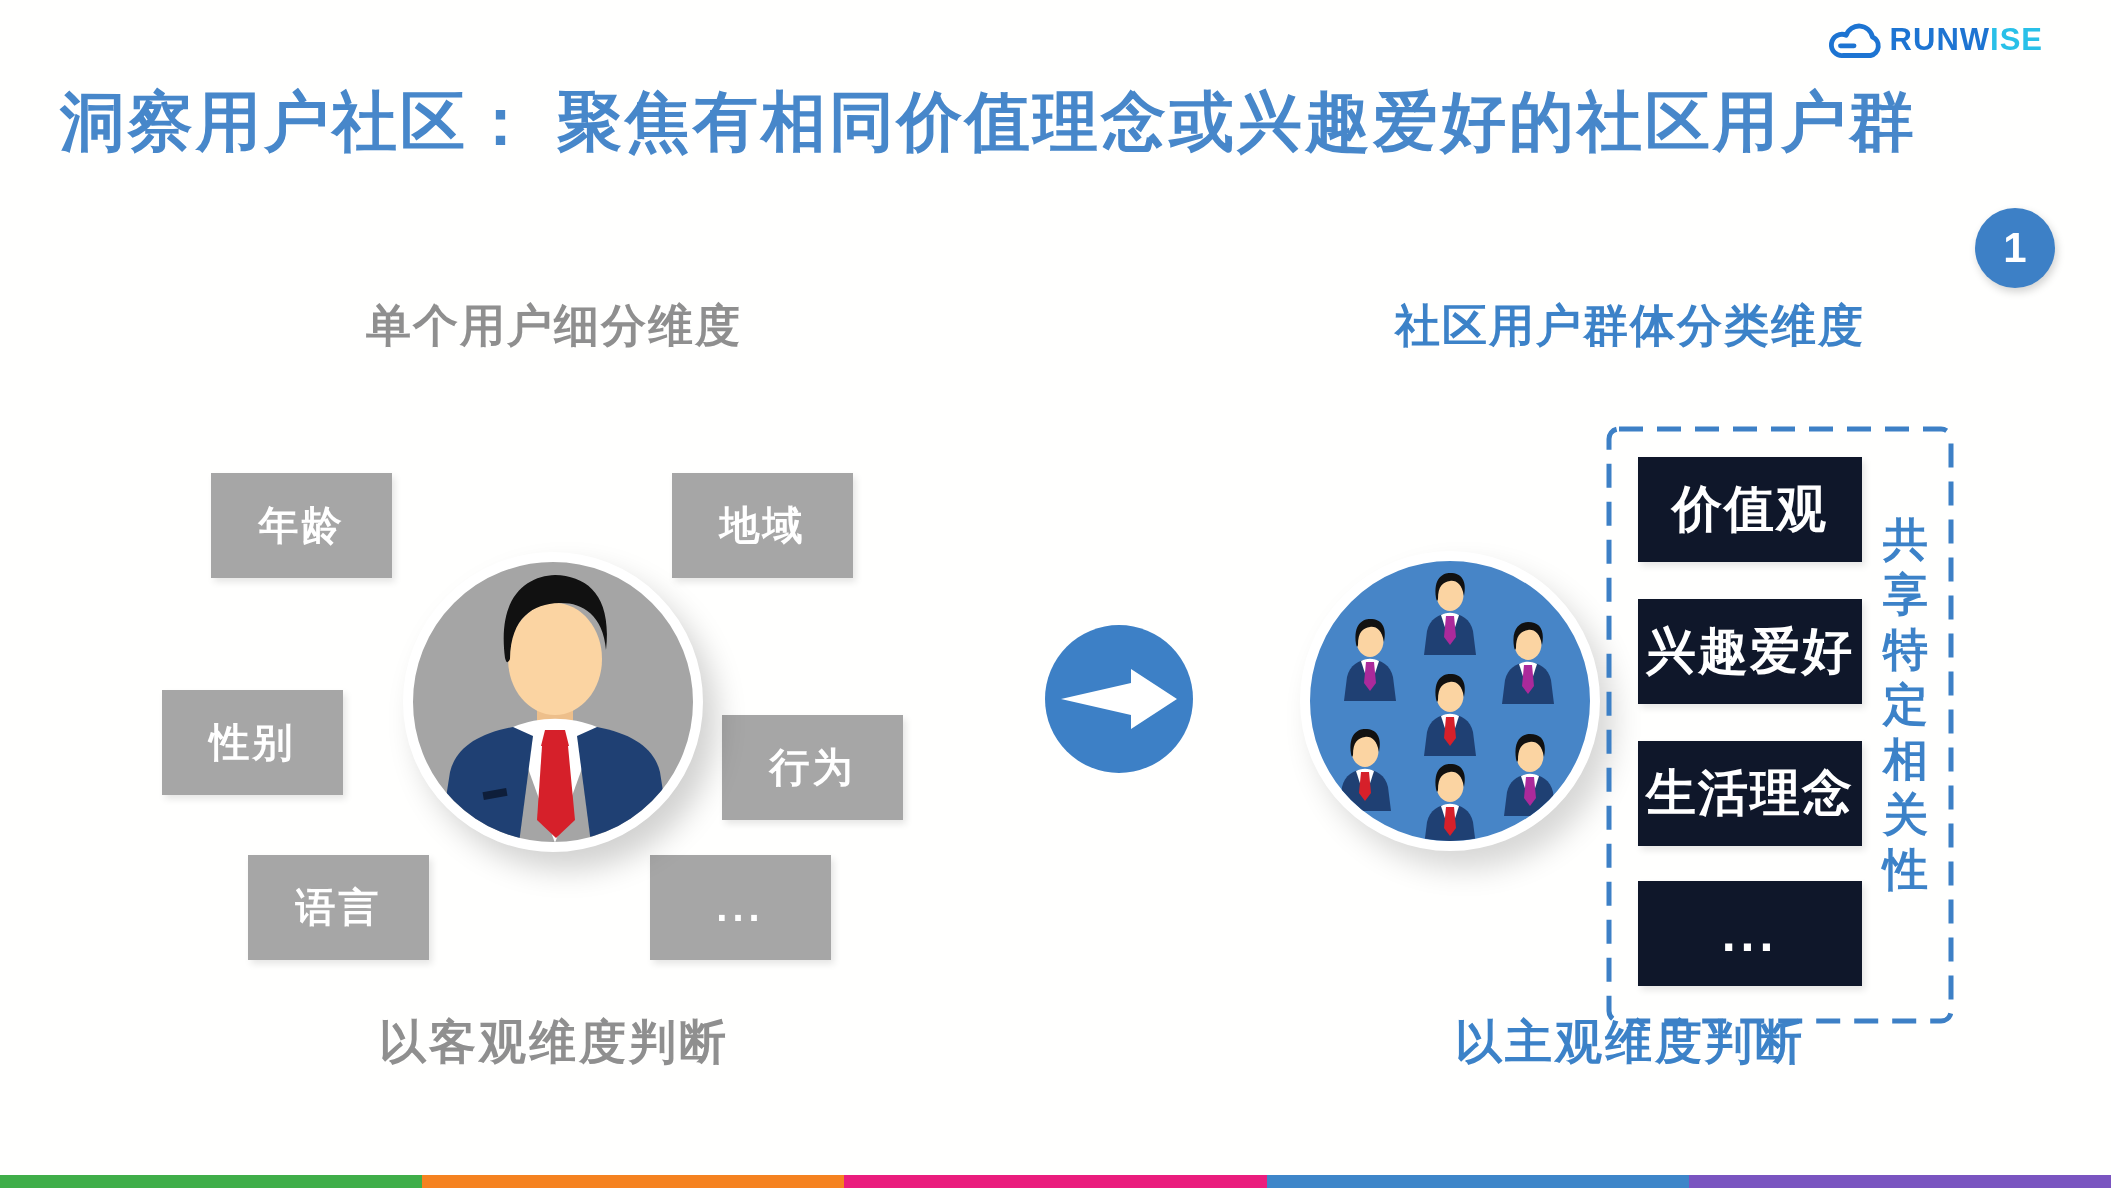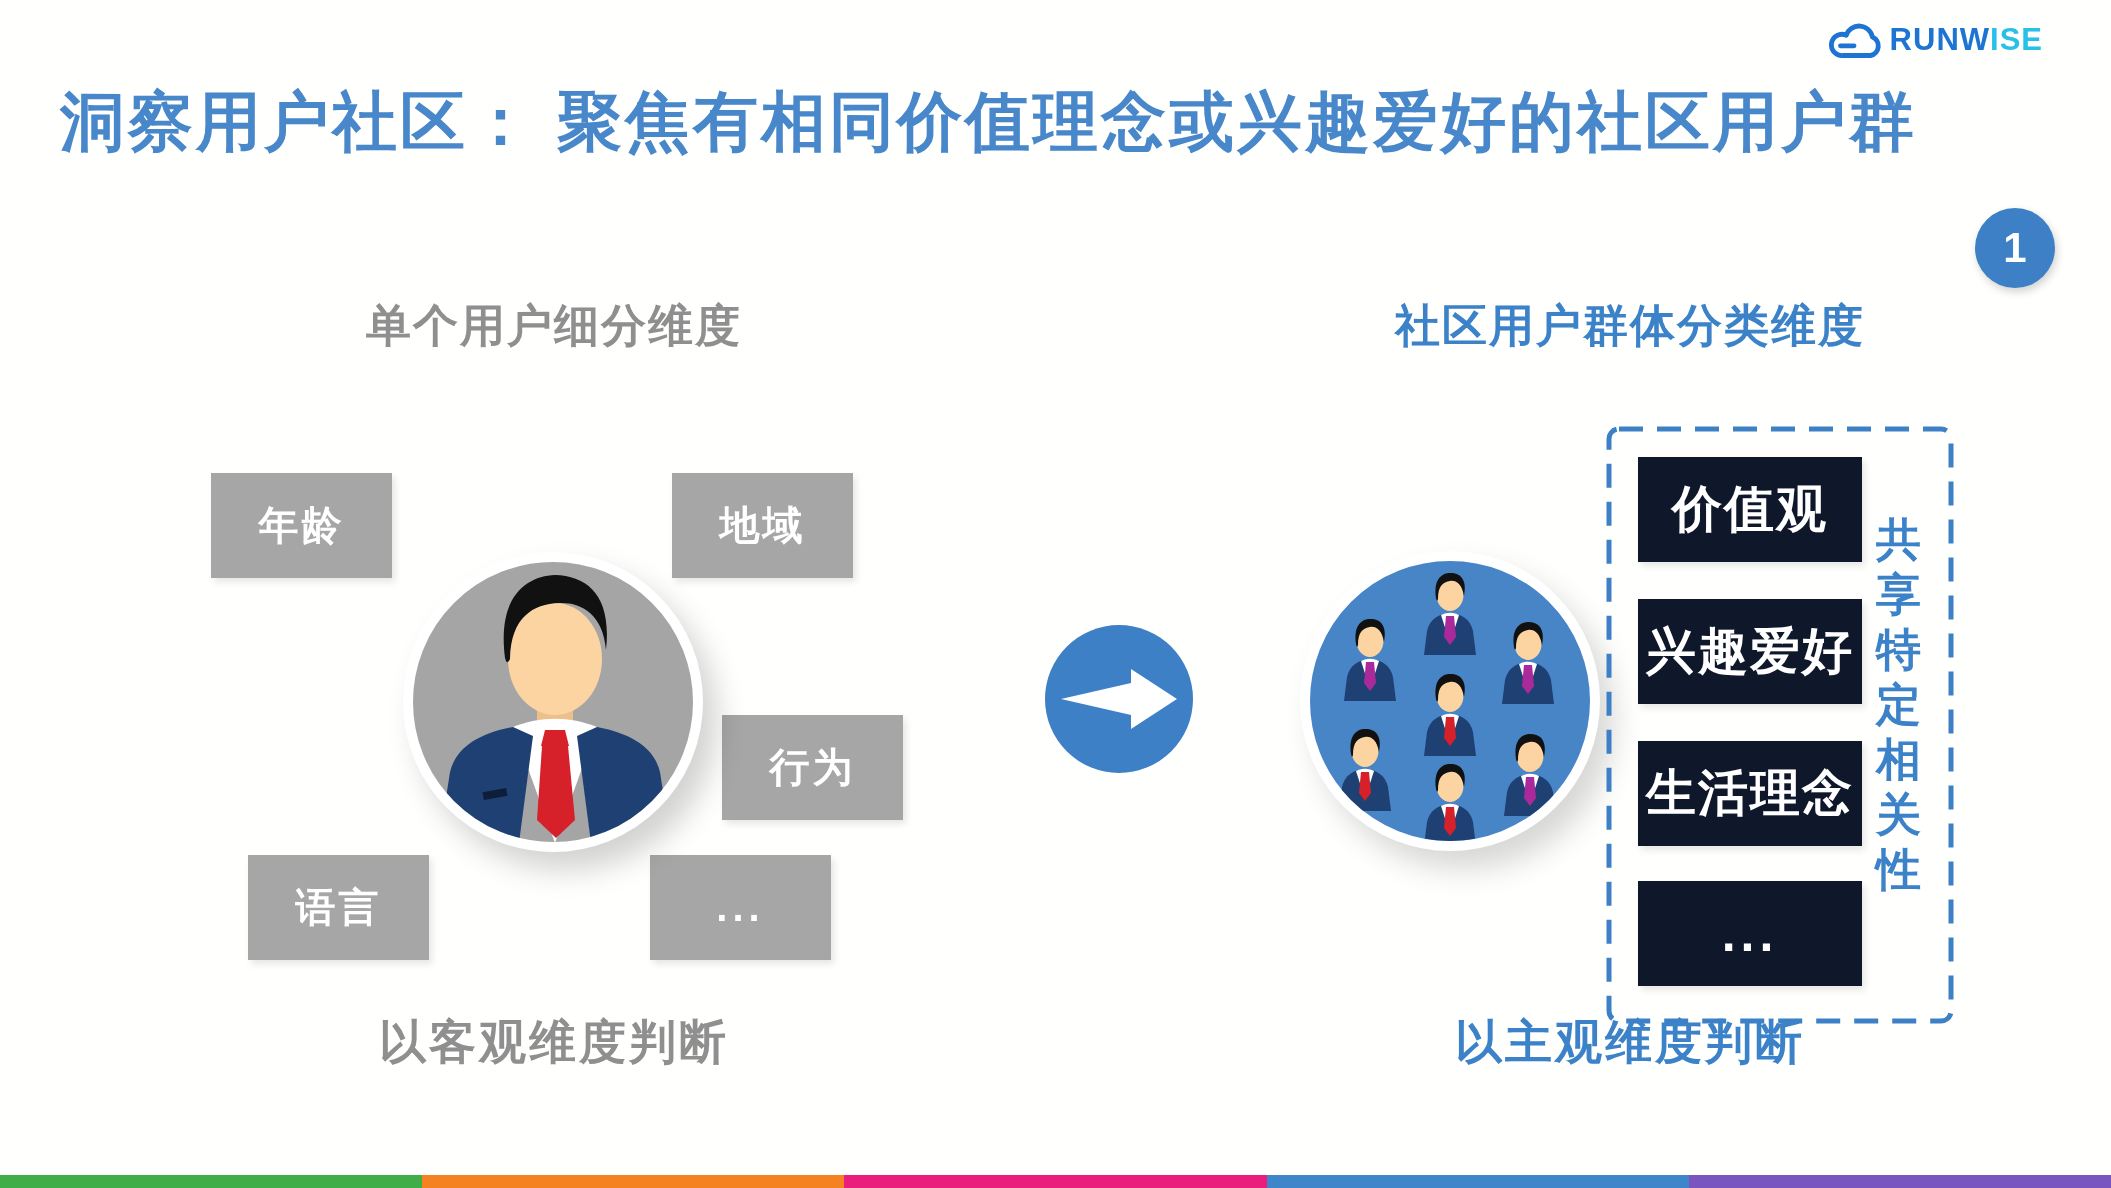--- a/index.html
+++ b/index.html
@@ -59,21 +59,21 @@
   
   .dashed-box{position:absolute;left:1606px;top:426px;width:348px;height:598px;}
   .bluebox{position:absolute;left:1638px;width:224px;height:105px;background:#0f172a;
         color:#fff;font-size:50px;font-weight:700;display:flex;align-items:center;
         justify-content:center;letter-spacing:2px;box-shadow:3px 4px 7px rgba(0,0,0,.10);}
   .bb-1{top:457px;}
   .bb-2{top:599px;}
   .bb-3{top:741px;}
   .bb-4{top:881px;letter-spacing:5px;}
   .vertical-label{position:absolute;left:1876px;top:512px;width:52px;font-size:45px;
-        font-weight:700;color:#3c82c8;line-height:55px;text-align:left;word-break:break-all;}
+        font-weight:700;color:#3c82c8;line-height:55px;text-align:right;word-break:break-all;}
   
   .caption{position:absolute;top:1011px;width:500px;margin:0;text-align:center;
            font-size:47px;font-weight:700;letter-spacing:3px;}
   .caption-left{left:304px;color:#8f8f8f;}
   .caption-right{left:1380px;color:#3c82c8;}
   
   .stripe{position:absolute;left:0;right:0;bottom:0;height:13px;display:flex;}
   .stripe span{flex:1;height:100%;}
 </style>
 </head>
@@ -91,20 +91,21 @@
 
   <h1 class="title">洞察用户社区： 聚焦有相同价值理念或兴趣爱好的社区用户群</h1>
 
   <div class="badge">1</div>
 
   <h2 class="heading heading-left">单个用户细分维度</h2>
   <h2 class="heading heading-right">社区用户群体分类维度</h2>
 
   <div class="gbox b-age">年龄</div>
   <div class="gbox b-region">地域</div>
+  <div class="gbox b-gender">性别</div>
   <div class="gbox b-behavior">行为</div>
   <div class="gbox b-language">语言</div>
   <div class="gbox b-more">...</div>
 
   <div class="avatar-circle">
     <svg viewBox="0 0 280 280">
       <rect x="124" y="140" width="36" height="40" fill="#edbf8b"></rect>
       <path d="M100,165 C127,154 157,154 184,165 L142,281 Z" fill="#ffffff"></path>
       <path d="M132,168 L152,168 L156,184 L128,184 Z" fill="#d6202a"></path>
       <path d="M129,184 L155,184 L162,258 L143,276 L124,258 Z" fill="#d6202a"></path>

